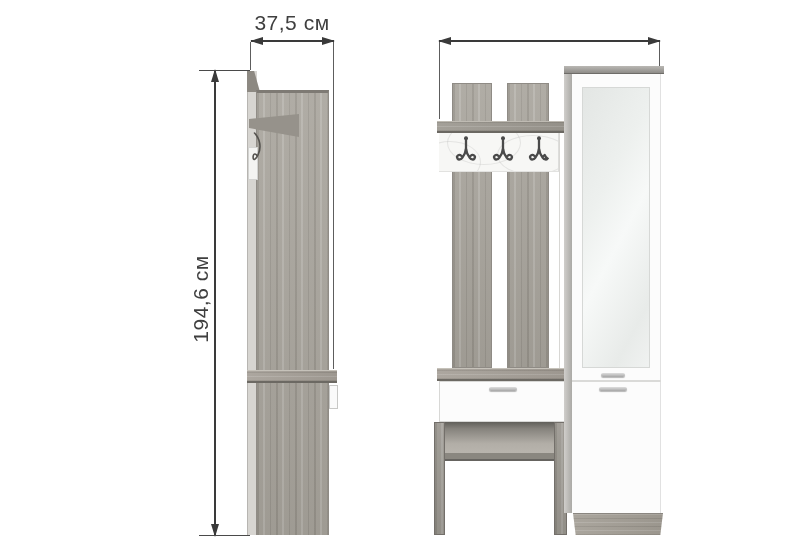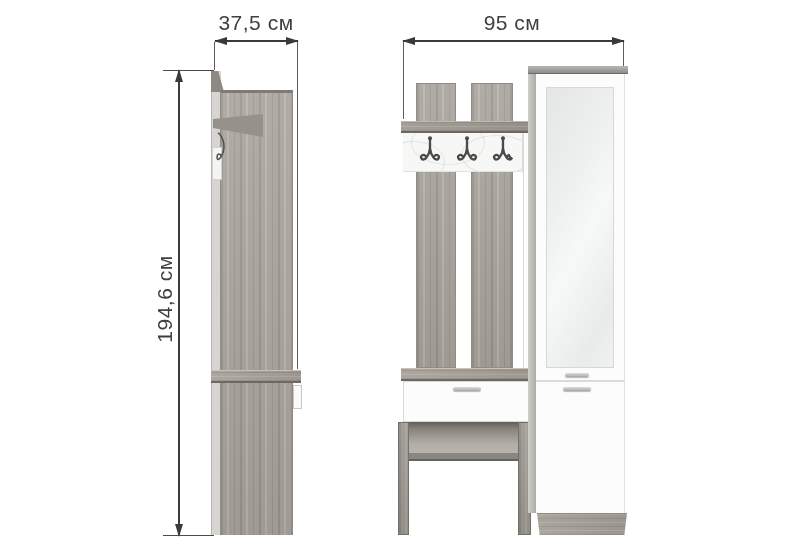--- a/index.html
+++ b/index.html
@@ -1,21 +1,21 @@
 <!DOCTYPE html>
 <html><head>
 <meta charset="utf-8">
 <style>
   html,body{margin:0;padding:0;background:#fff;}
   .canvas{
     position:relative;width:800px;height:560px;background:#ffffff;overflow:hidden;
     font-family:"Liberation Sans", sans-serif;color:#3f3f3f;
   }
   .abs{position:absolute;}
-  .layer{position:absolute;inset:0;}
+  .layer{position:absolute;inset:0;margin-left:36px;}
   
   .dim-label{
     font-size:21px;letter-spacing:.5px;color:#3f3f3f;text-align:center;
     line-height:24px;white-space:nowrap;
   }
   .dline-h{height:2px;background:#3a3a3a;}
   .dline-v{width:2px;background:#3a3a3a;}
   .ext{background:#5d5d5d;}
   .ext-v{width:1px;}
   .tick{height:1px;background:#4a4a4a;}
@@ -85,21 +85,20 @@
     <div class="abs" style="left:212px;top:147px;width:10px;height:33px;background:#f4f4f2;border:1px solid #d3d3d1;box-sizing:border-box;"></div>
     <svg class="abs" style="left:214px;top:130px;" width="18" height="42" viewBox="0 0 20 44">
       <path d="M5 2 C11 8 13 18 9 26 C7 31 3 34 3.5 28 C4 24 7 25 8 28" stroke="#55534f" stroke-width="1.8" fill="none" stroke-linecap="round"></path>
     </svg>
     <div class="abs wood-h" style="left:211px;top:370px;width:90px;height:13px;border-top:1px solid #c6c2ba;border-bottom:2px solid #6c6963;box-sizing:border-box;background-color:#a59f97;"></div>
     <div class="abs" style="left:293px;top:385px;width:9px;height:24px;background:#fafafa;border:1px solid #c8c8c6;box-sizing:border-box;"></div>
   </div>
 
   <div class="layer">
 
-    <div class="abs dim-label" style="left:452px;top:11px;width:120px;">95 см</div>
     <div class="abs dline-h" style="left:403px;top:40px;width:221px;">
       <span class="ah ah-left"></span>
       <span class="ah ah-right"></span>
     </div>
     <div class="abs ext ext-v" style="left:403px;top:42px;height:77px;"></div>
     <div class="abs ext ext-v" style="left:623px;top:42px;height:24px;"></div>
 
     <div class="abs wood-v" style="left:416px;top:83px;width:40px;height:285px;border:1px solid #8f8b85;box-sizing:border-box;"></div>
     <div class="abs wood-v" style="left:471px;top:83px;width:42px;height:285px;border:1px solid #8f8b85;box-sizing:border-box;"></div>
     <div class="abs" style="left:523px;top:133px;width:1px;height:235px;background:#d8d7d4;"></div>

